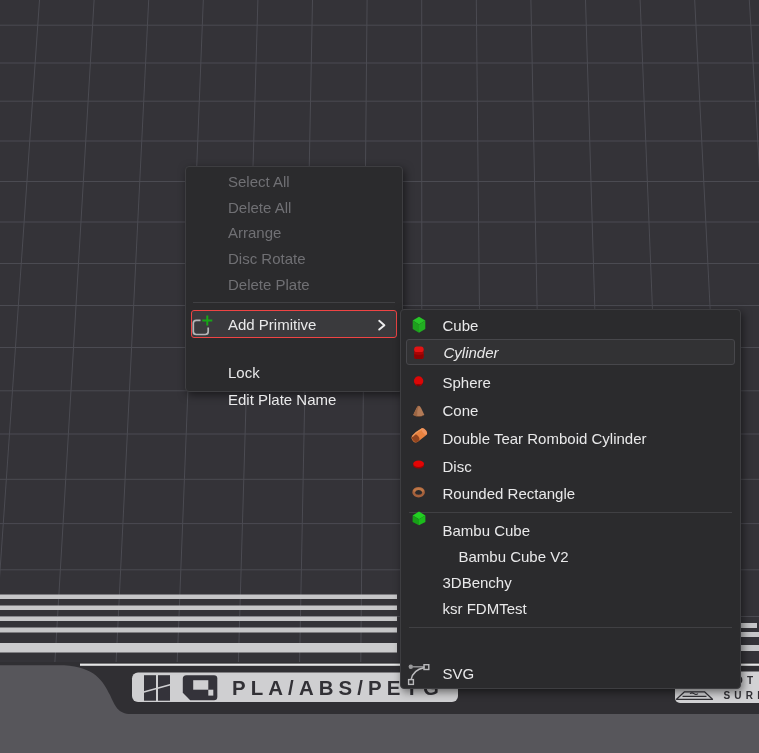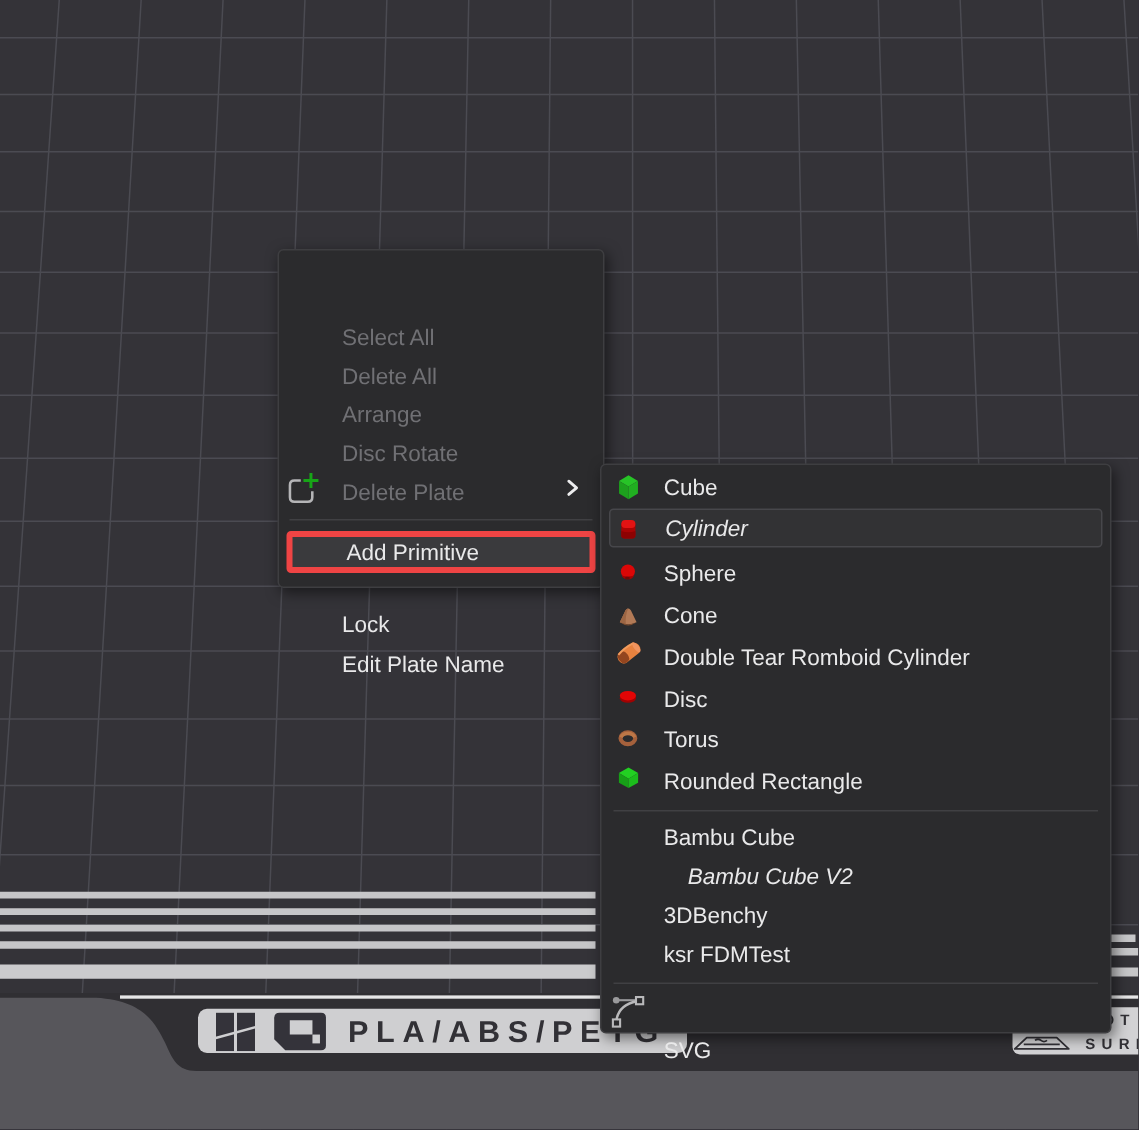--- a/index.html
+++ b/index.html
@@ -6,21 +6,21 @@
   #stage{position:relative;width:759px;height:753px;overflow:hidden;
          font-family:"Liberation Sans", sans-serif;background:#343338;}
   #bg,#icons{position:absolute;left:0;top:0;}
   #icons{z-index:9;pointer-events:none;}
   .menu{position:absolute;background:#2b2b2d;border:1px solid #3e3e41;border-radius:4px;
         box-shadow:2px 3px 9px rgba(0,0,0,.5);box-sizing:border-box;color:#e9e9ea;
         font-size:15px;z-index:5;}
   .mi{position:relative;display:flex;align-items:center;box-sizing:border-box;}
   .dis{color:#707074;}
   .hl{background:#323234;border:1px solid #47474b;border-radius:3px;}
-  .hl1{background:#3a3a3d;border:4px solid #ef4444;border-radius:3px;}
+  .hl1{background:#3a3a3d;border:1px solid #ef4444;border-radius:3px;}
   .sep{height:1px;background:#404043;}
 </style>
 </head>
 <body>
 <div id="stage">
 <svg id="bg" width="759" height="753" viewBox="0 0 759 753">
   <rect x="0" y="0" width="759" height="753" fill="#343338"></rect>
   <g stroke="#4b4b52" stroke-width="1" fill="none">
     <path d="M39.5,0 L-12.6,753 M94.1,0 L49.5,753 M148.7,0 L111.6,753 M203.3,0 L173.6,753 M257.9,0 L235.7,753 M312.5,0 L297.8,753 M367.1,0 L359.9,753 M421.7,0 L421.9,753 M476.3,0 L484.0,753 M530.9,0 L546.1,753 M585.5,0 L608.2,753 M640.1,0 L670.2,753 M694.7,0 L732.3,753 M749.3,0 L794.4,753"></path>
     <path d="M0,25.2 L759,25.2 M0,63 L759,63 M0,101.2 L759,101.2 M0,141 L759,141 M0,181.5 L759,181.5 M0,222 L759,222 M0,263.5 L759,263.5 M0,305.5 L759,305.5 M0,347.5 L759,347.5 M0,390.8 L759,390.8 M0,434 L759,434 M0,479.3 L759,479.3 M0,523.6 L759,523.6 M0,569.8 L759,569.8 M0,616.5 L759,616.5"></path>
@@ -58,43 +58,42 @@
     <text x="723.5" y="683.6" font-size="10" letter-spacing="4.2">HOT</text>
     <text x="723.5" y="699.2" font-size="10" letter-spacing="4.2">SURFACE</text>
   </g>
   <g stroke="#323136" stroke-width="1.2" fill="none">
     <path d="M676.5,699.3 L684.5,691.8 L704.5,691.8 L712.5,699.3 Z" stroke-linejoin="round"></path>
     <path d="M682.5,696.3 L706.5,696.3 M690,693.6 q2,-1.6 4,0 q2,1.6 4,0"></path>
   </g>
 </svg>
 
 <div class="menu" id="menu1" style="left:185px;top:165.5px;width:218px;height:226px;padding-top:2.5px;">
-  <div class="mi dis" style="height:25.6px;padding-left:42px;margin-top:44px;">Select All</div>
+  <div class="mi dis" style="height:25.6px;padding-left:42px;">Select All</div>
   <div class="mi dis" style="height:25.6px;padding-left:42px;">Delete All</div>
   <div class="mi dis" style="height:25.6px;padding-left:42px;">Arrange</div>
   <div class="mi dis" style="height:25.6px;padding-left:42px;">Disc Rotate</div>
   <div class="mi dis" style="height:25.6px;padding-left:42px;">Delete Plate</div>
   <div class="sep" style="margin:5px 7px 7px 7px;"></div>
   <div class="mi hl1" style="height:28px;margin:0 5px;padding-left:36px;padding-top:2px;">Add Primitive</div>
   <div class="mi" style="height:27px;padding-left:42px;margin-top:21px;">Lock</div>
   <div class="mi" style="height:27px;padding-left:42px;">Edit Plate Name</div>
 </div>
 
 <div class="menu" id="menu2" style="left:399.5px;top:308.5px;width:341px;height:380.5px;padding-top:2px;">
   <div class="mi" style="height:27.9px;padding-left:42px;">Cube</div>
   <div class="mi hl" style="height:25.5px;margin:0 5px 3.5px 5px;padding-left:37px;font-style:italic;">Cylinder</div>
   <div class="mi" style="height:27.9px;padding-left:42px;">Sphere</div>
   <div class="mi" style="height:27.9px;padding-left:42px;">Cone</div>
   <div class="mi" style="height:27.9px;padding-left:42px;">Double Tear Romboid Cylinder</div>
   <div class="mi" style="height:27.9px;padding-left:42px;">Disc</div>
-  <div class="mi" style="height:27.9px;padding-left:42px;">Torus</div>
   <div class="mi" style="height:27.9px;padding-left:42px;">Rounded Rectangle</div>
   <div class="sep" style="margin:4px 8px 5px 8px;"></div>
   <div class="mi" style="height:26px;padding-left:42px;">Bambu Cube</div>
-  <div class="mi" style="height:26px;padding-left:58px;font-style:italic;">Bambu Cube V2</div>
+  <div class="mi" style="height:26px;padding-left:58px;">Bambu Cube V2</div>
   <div class="mi" style="height:26px;padding-left:42px;">3DBenchy</div>
   <div class="mi" style="height:26px;padding-left:42px;">ksr FDMTest</div>
   <div class="sep" style="margin:5px 8px 6px 8px;"></div>
   <div class="mi" style="height:26.5px;padding-left:42px;margin-top:32px;">SVG</div>
 </div>
 
 <svg id="icons" width="759" height="753" viewBox="0 0 759 753">
 
   <path d="M200.5,320.3 H196.3 Q193.3,320.3 193.3,323.3 V331.5 Q193.3,334.5 196.3,334.5 H205.2 Q208.2,334.5 208.2,331.5 V327.5" fill="none" stroke="#b5b5b7" stroke-width="1.7"></path>
   <path d="M207.3,315.4 V325.4 M202.3,320.4 H212.3" stroke="#17a517" stroke-width="2" fill="none"></path>

